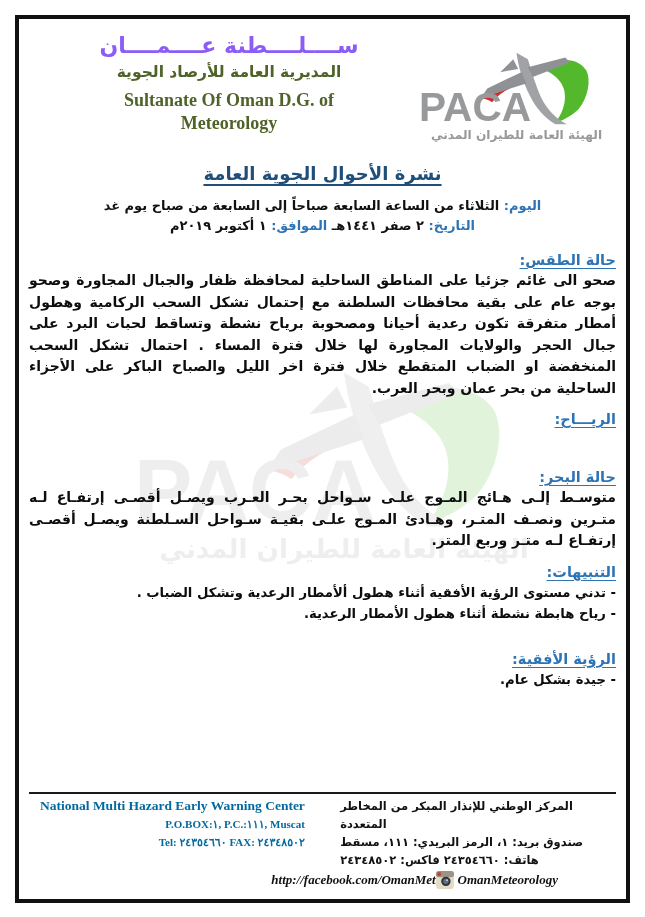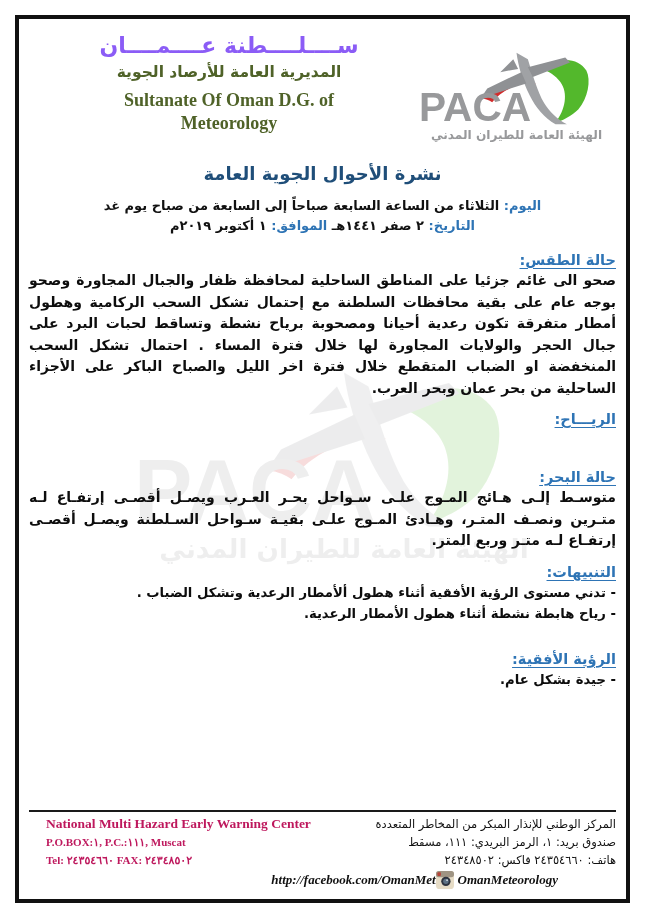--- a/index.html
+++ b/index.html
@@ -19,21 +19,21 @@
   .org-ar2{color:#4f6228;font-weight:bold;font-size:15.5px;line-height:26px;}
   .org-en{
     color:#4f6228;font-weight:bold;font-size:18px;line-height:23px;
     font-family:"Liberation Serif",serif;width:300px;margin:4px auto 0 auto;
   }
   .logo{position:absolute;right:2px;top:28px;width:195px;height:91px;}
   
   .title-row{text-align:center;margin-top:2px;z-index:2;}
   .doc-title{
     display:inline-block;color:#1f4e79;font-weight:bold;font-size:18px;
-    text-underline-offset:4px;text-decoration-thickness:2px;
+    text-decoration:underline;text-underline-offset:4px;text-decoration-thickness:2px;
   }
   
   .date-block{direction:rtl;text-align:center;margin-top:12px;font-size:13px;font-weight:bold;line-height:20px;z-index:2;}
   .lbl{color:#2e74b5;}
   .blk{color:#111;}
   
   .doc-body{direction:rtl;text-align:right;margin-top:14px;z-index:2;position:relative;}
   .sec{margin-bottom:10px;}
   .sec-head{
     color:#2e74b5;font-weight:bold;font-size:14.5px;
@@ -48,24 +48,24 @@
   .gap-lg{margin-bottom:38px;}
   .gap-md{margin-bottom:24px;}
   
   .watermark{
     position:absolute;left:115px;top:350px;width:420px;height:196px;
     opacity:0.16;z-index:1;pointer-events:none;
   }
   
   .footer{margin-top:auto;border-top:2px solid #1a1a1a;padding-top:3px;z-index:2;}
   .footer-cols{display:flex;justify-content:space-between;}
-  .f-en{width:47%;text-align:left;font-family:"Liberation Serif",serif;font-weight:bold;color:#be185d;margin-left:17px;}
+  .f-en{width:47%;text-align:right;font-family:"Liberation Serif",serif;font-weight:bold;color:#0369a1;}
   .f-en .l1{font-size:13.5px;line-height:18px;}
   .f-en .l2,.f-en .l3{font-size:11px;line-height:18px;}
-  .f-ar{width:47%;direction:rtl;text-align:right;font-weight:normal;color:#111;font-size:11.5px;line-height:18px;}
+  .f-ar{width:47%;direction:rtl;text-align:left;font-weight:bold;color:#111;font-size:11.5px;line-height:18px;}
   .social-row{
     display:flex;align-items:center;justify-content:flex-end;
     padding:2px 58px 4px 40px;
   }
   .social-item{display:flex;align-items:center;gap:4px;}
   .link-text{
     font-family:"Liberation Serif",serif;font-weight:bold;font-style:italic;
     color:#111;font-size:13px;
   }
   .icon-box{width:18px;height:18px;display:inline-block;}

